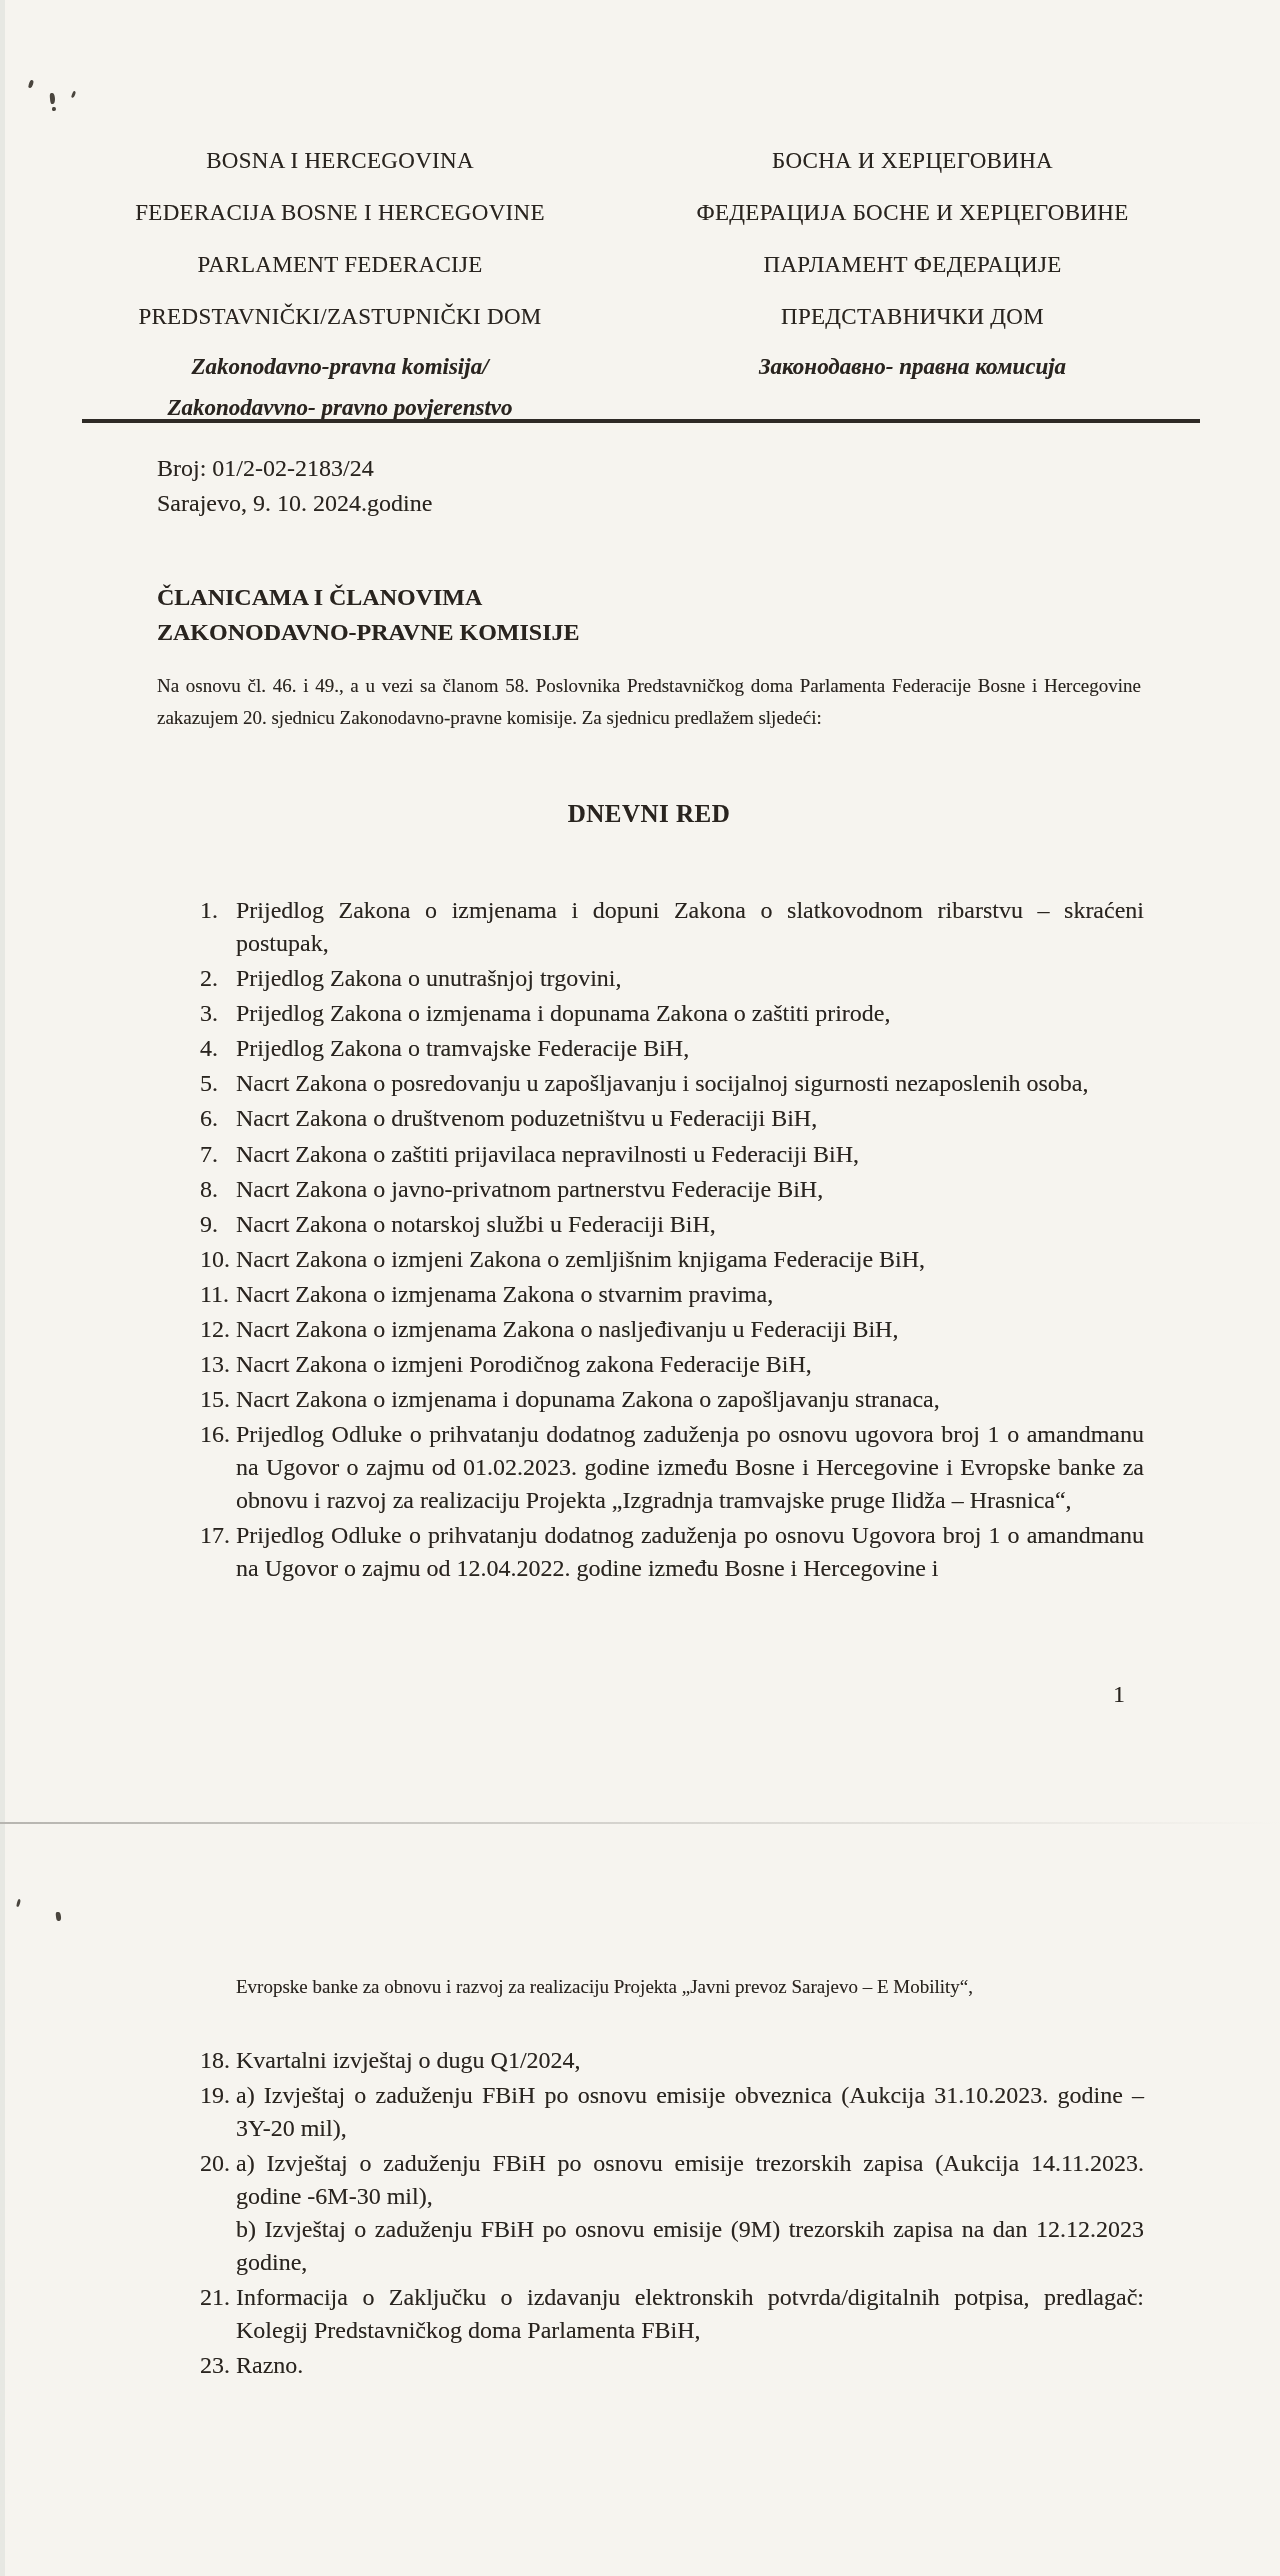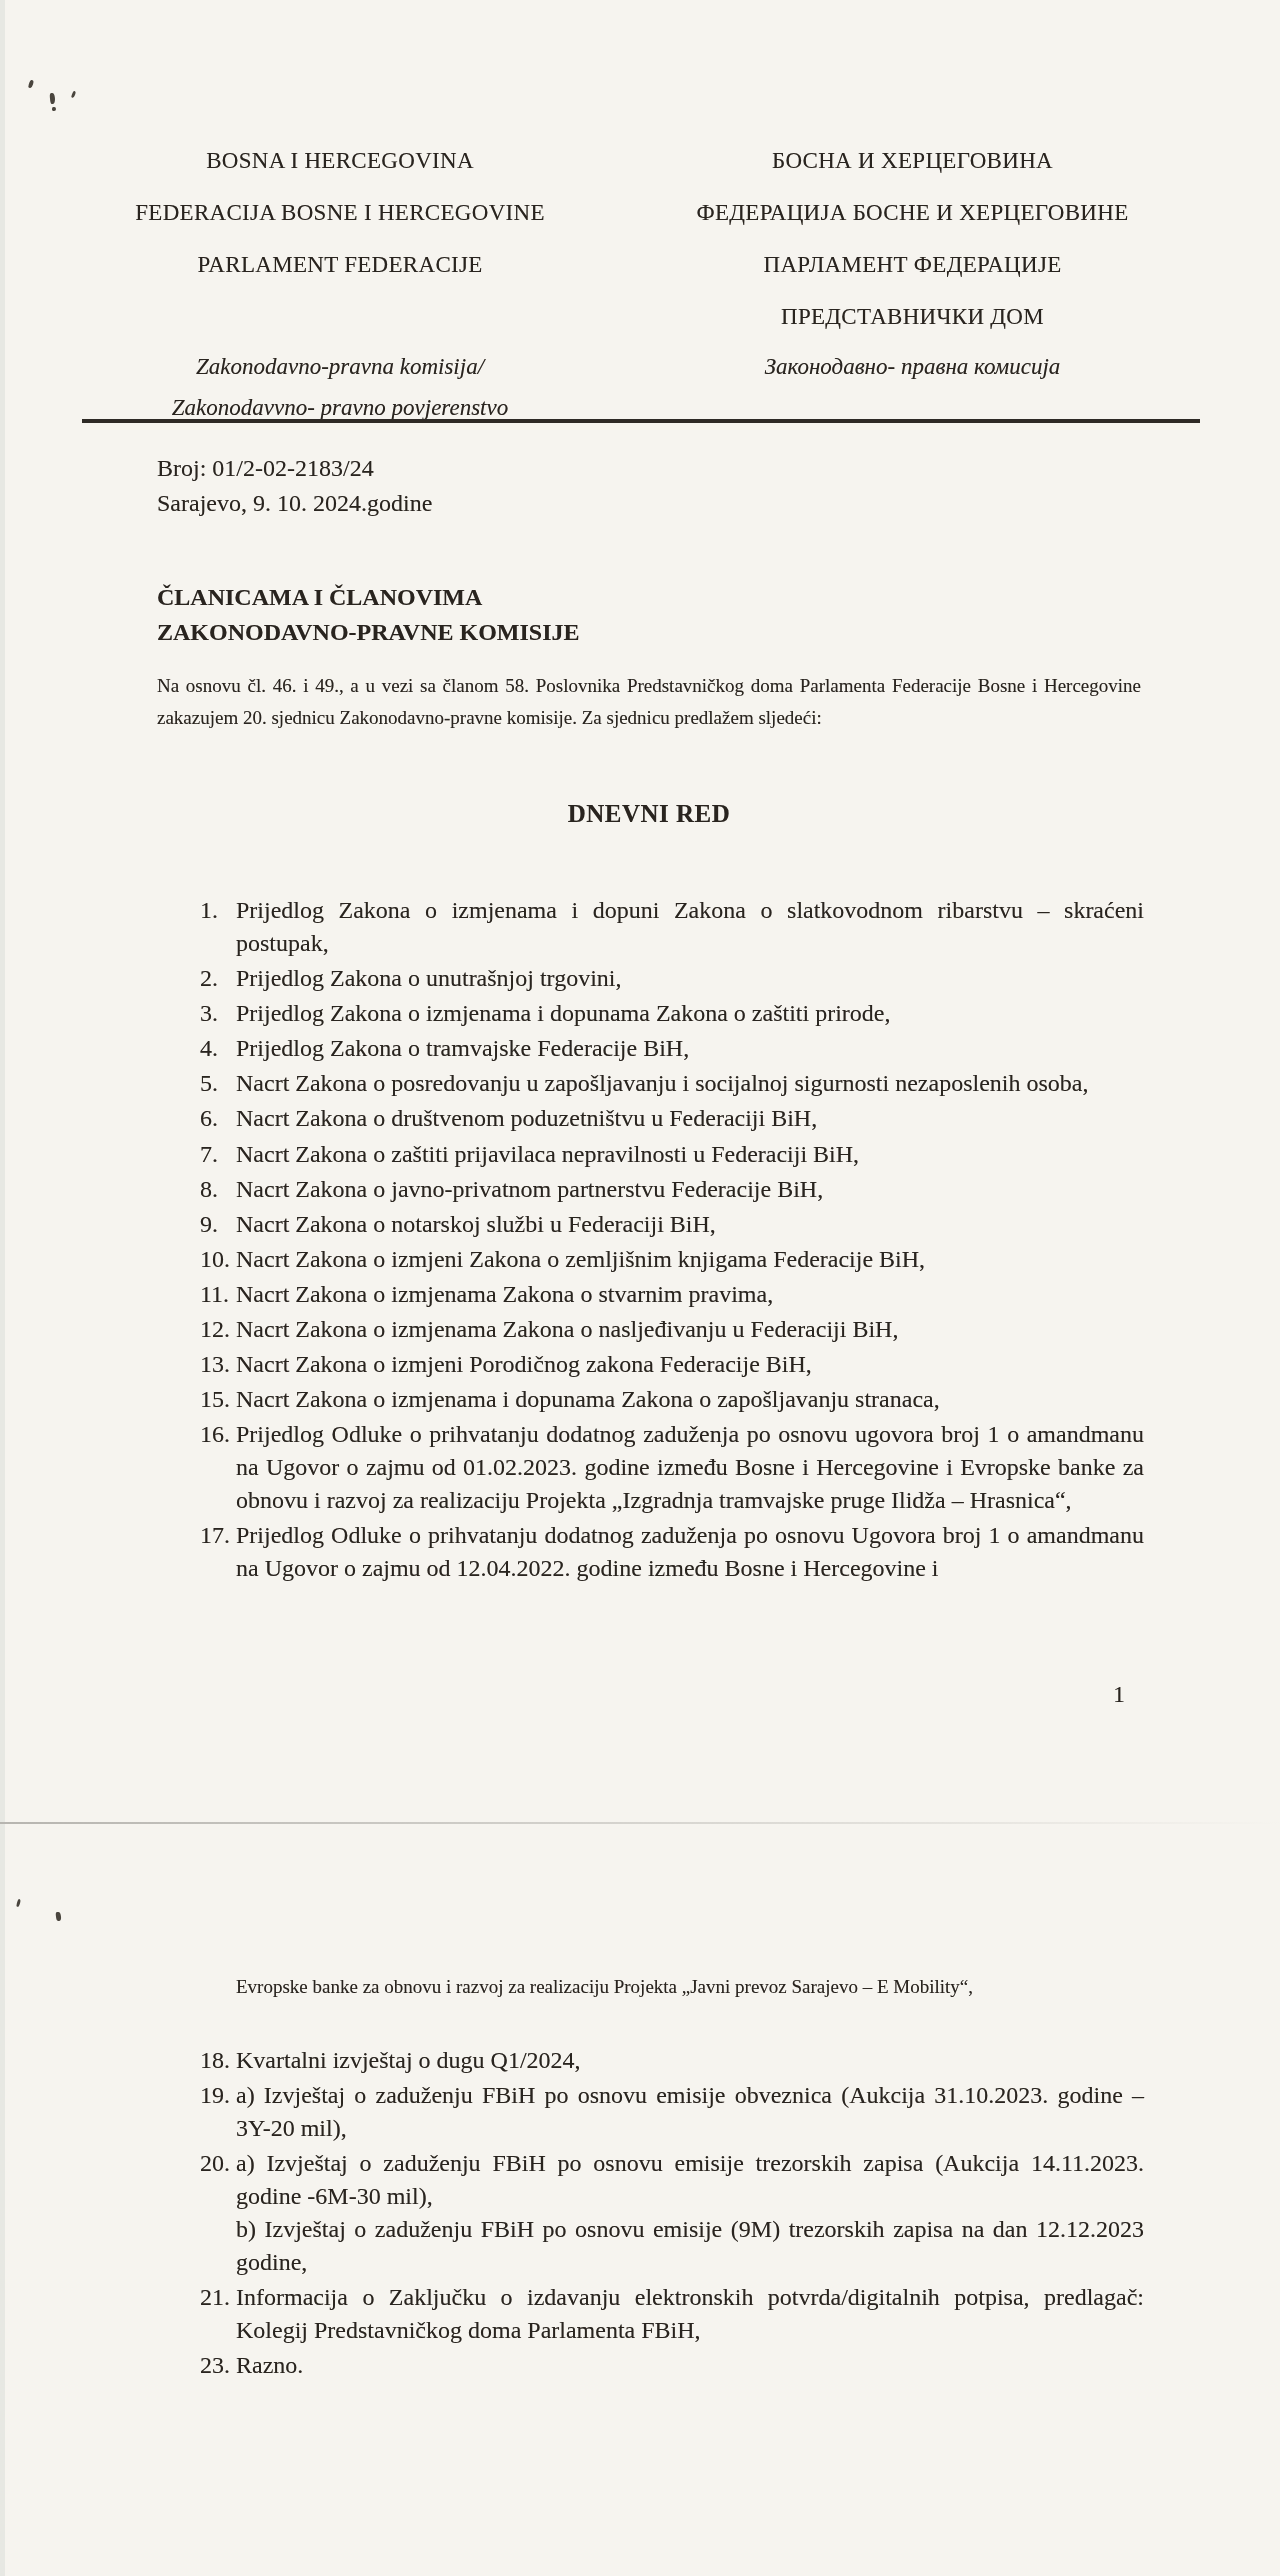--- a/index.html
+++ b/index.html
@@ -16,21 +16,21 @@
   .txtshadow{text-shadow:0 0 0.5px rgba(45,38,30,.35);}
 
   
   .edge-strip{position:absolute;left:0;top:0;width:4.6px;height:3646px;background:#e7e8e3;}
   .page-seam{position:absolute;left:0;top:1822px;width:1281px;height:1.5px;
     background:linear-gradient(to right,#b7b5b0,#d9d7d2 55%,rgba(217,215,210,0));}
   .speck{position:absolute;background:#4a453e;border-radius:45% 55% 60% 40%;}
 
   
   .lh-col{line-height:52px;font-size:23px;text-align:center;letter-spacing:0.3px;}
-  .lh-committee{line-height:41px;font-size:23px;font-weight:normal;font-style:italic;text-align:center;}
+  .lh-committee{line-height:41px;font-size:23px;font-weight:bold;font-style:italic;text-align:center;}
   .rule{background:#2e2a26;height:3.6px;}
 
   .body-line{font-size:24px;line-height:34px;}
   .addr{font-weight:bold;}
   .para{font-size:19px;line-height:32px;text-align:justify;}
   .agenda-title{font-size:25px;font-weight:bold;text-align:center;letter-spacing:0.5px;}
 
   .list .row{display:flex;margin-bottom:2.1px;}
   .list .num{width:36px;flex:0 0 36px;font-size:24px;line-height:33px;}
   .list .txt{flex:1;font-size:24px;line-height:33px;text-align:justify;}
@@ -46,20 +46,21 @@
 
   <span class="speck" style="left:29px;top:80px;width:3.6px;height:8.2px;transform:rotate(18deg);"></span>
   <span class="speck" style="left:50px;top:93px;width:5.2px;height:11.3px;transform:rotate(-6deg);"></span>
   <span class="speck" style="left:52px;top:107px;width:3.6px;height:4.1px;"></span>
   <span class="speck" style="left:72px;top:91px;width:3.1px;height:7.2px;transform:rotate(22deg);"></span>
 
   <div class="ab lh-col" style="left:77px;top:135px;width:526px;">
     <div>BOSNA I HERCEGOVINA</div>
     <div>FEDERACIJA BOSNE I HERCEGOVINE</div>
     <div>PARLAMENT FEDERACIJE</div>
+    <div>PREDSTAVNIČKI/ZASTUPNIČKI DOM</div>
   </div>
 
   <div class="ab lh-col" style="left:665px;top:135px;width:495px;">
     <div>БОСНА И ХЕРЦЕГОВИНА</div>
     <div>ФЕДЕРАЦИЈА БОСНЕ И ХЕРЦЕГОВИНЕ</div>
     <div>ПАРЛАМЕНТ ФЕДЕРАЦИЈЕ</div>
     <div>ПРЕДСТАВНИЧКИ ДОМ</div>
   </div>
 
   <div class="ab lh-committee" style="left:77px;top:346px;width:526px;">

